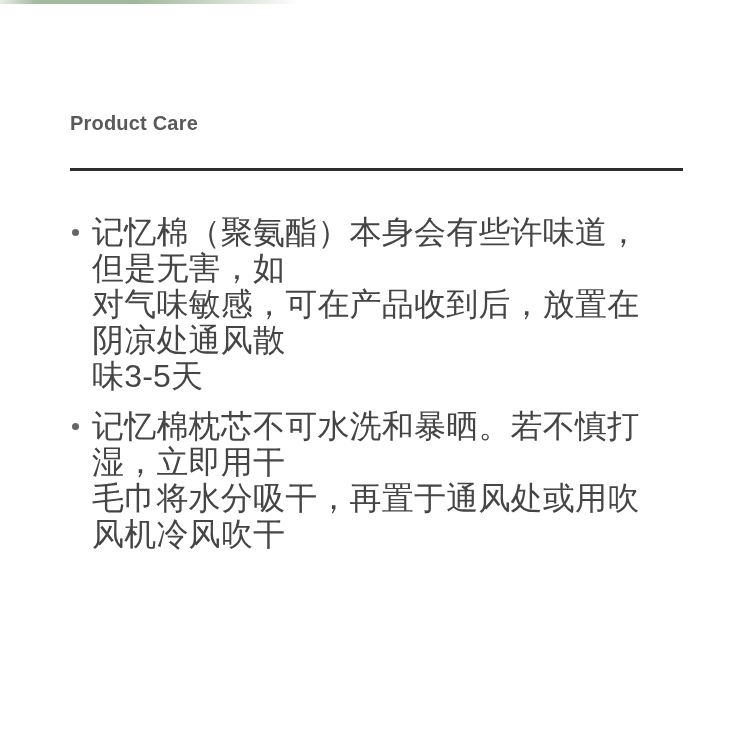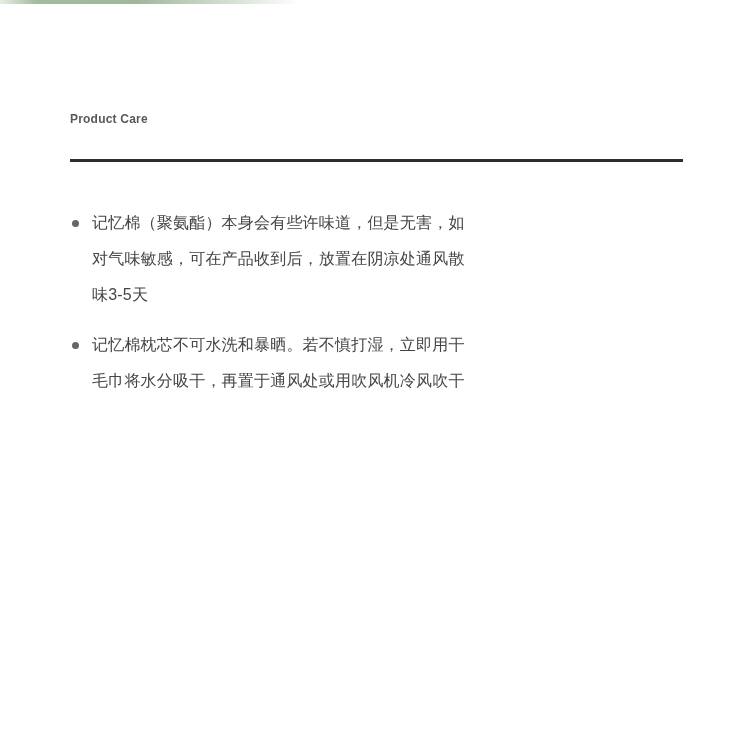--- a/index.html
+++ b/index.html
@@ -44,42 +44,42 @@
     align-items: flex-end;
   }
   .page-title {
     font-size: 37px;
     line-height: 44px;
     font-weight: 500;
     color: #1a1a1a;
     letter-spacing: 1px;
   }
   .page-subtitle {
-    font-size: 12px;
+    font-size: 20px;
     font-weight: 700;
     color: #595959;
     padding-bottom: 3px;
     letter-spacing: 0.2px;
     text-align: right;
   }
   .divider {
     margin-top: 30px;
     width: 100%;
     height: 0;
     border-top: 3px solid #2e2e2e;
   }
   .care-list {
     margin-top: 43px;
     list-style: none;
   }
   .care-item {
     position: relative;
     padding-left: 22px;
     margin-bottom: 14px;
-    font-size: 16px;
+    font-size: 32px;
     line-height: 36px;
     color: #454545;
     max-width: 594px;
   }
   .care-item .bullet-dot {
     position: absolute;
     left: 2px;
     top: 15px;
     width: 7px;
     height: 7px;

